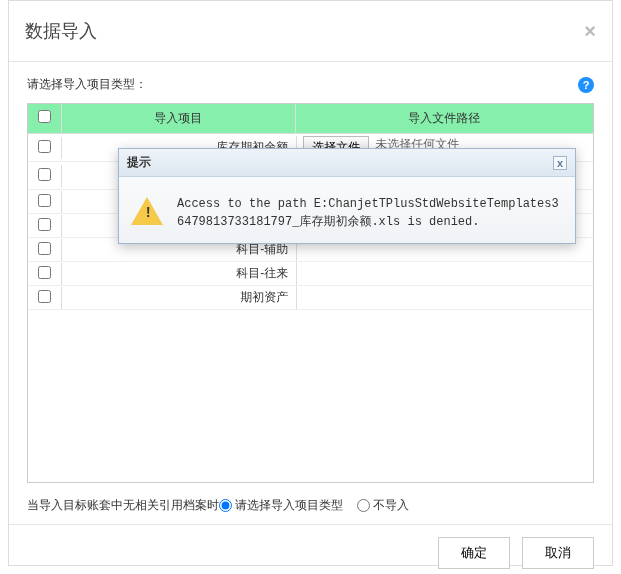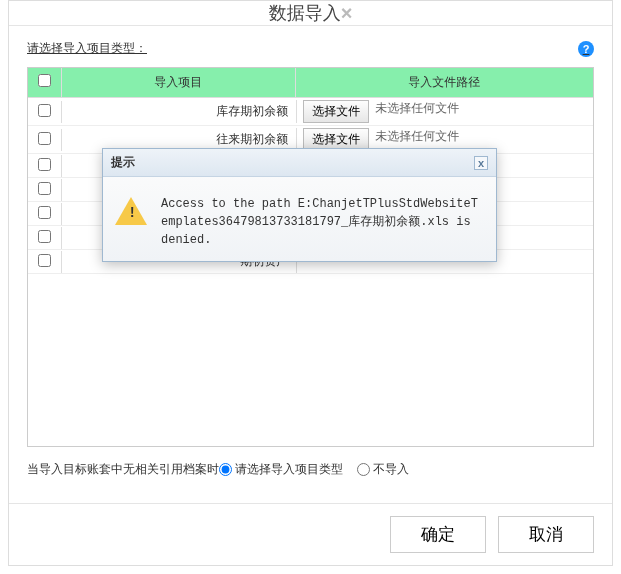--- a/index.html
+++ b/index.html
@@ -1,42 +1,42 @@
 <!DOCTYPE html>
 <html><head>
 <meta charset="utf-8">
 <style>
 * { box-sizing: border-box; margin: 0; padding: 0; }
 body { font-family: "Microsoft YaHei", Arial, sans-serif; font-size: 12px; color: #333; background: #fff; width: 621px; height: 574px; position: relative; overflow: hidden; }
 .modal { position: absolute; top: 0; left: 8px; right: 8px; bottom: 8px; background: #fff; border: 1px solid #ddd; display: flex; flex-direction: column; }
-.modal-header { padding: 0 16px; border-bottom: 1px solid #e5e5e5; display: flex; justify-content: center; align-items: center; }
+.modal-header { padding: 18px 16px; border-bottom: 1px solid #e5e5e5; display: flex; justify-content: space-between; align-items: center; }
 .modal-title { font-size: 18px; font-weight: normal; color: #444; }
 .close-x { font-size: 20px; color: #bbb; cursor: pointer; font-weight: bold; }
 .modal-body { padding: 14px 18px 10px 18px; flex: 1; display: flex; flex-direction: column; }
-.type-row { display: flex; align-items: center; gap: 6px; margin-bottom: 10px; text-decoration: underline; }
+.type-row { display: flex; align-items: center; gap: 6px; margin-bottom: 10px; }
 .type-label { margin-right: 8px; }
 .radio-group { display: flex; gap: 14px; }
 .radio-item { display: flex; align-items: center; gap: 3px; }
 .radio-item input { margin: 0; }
 .help-icon { width: 16px; height: 16px; border-radius: 50%; background: #1e90ff; color: #fff; font-size: 11px; text-align: center; line-height: 16px; font-weight: bold; margin-left: auto; }
 .grid { border: 1px solid #ccc; flex: 0 0 auto; height: 380px; overflow: hidden; background: #fff; }
 .grid-header { display: flex; background: #86efac; border-bottom: 1px solid #ddd; }
 .col-check { width: 34px; border-right: 1px solid #ddd; text-align: center; padding: 6px 0; }
 .col-item { flex: 1; border-right: 1px solid #ddd; padding: 6px 8px; text-align: center; }
 .col-path { flex: 1.3; padding: 6px 8px; text-align: center; }
 .grid-row { display: flex; border-bottom: 1px solid #eee; align-items: center; min-height: 24px; }
 .grid-row .col-check { padding: 3px 0; }
 .grid-row .col-item { text-align: right; padding: 3px 8px; }
 .grid-row .col-path { padding: 2px 6px; display: flex; gap: 6px; }
 .file-btn { background: linear-gradient(#fdfdfd,#e6e6e6); border: 1px solid #bbb; padding: 2px 8px; font-size: 12px; cursor: pointer; }
 .file-status { color: #666; }
 .bottom-opts { margin-top: 14px; display: flex; align-items: center; }
 .modal-footer { border-top: 1px solid #e5e5e5; padding: 12px 18px; display: flex; justify-content: flex-end; gap: 12px; }
-.btn { background: #fff; border: 1px solid #ccc; padding: 6px 30px; font-size: 17px; cursor: pointer; }
-.alert { position: absolute; left: 102px; top: 148px; width: 395px; background: linear-gradient(#fdfdfd,#f0f3f6); border: 1px solid #9fb8d0; box-shadow: 0 3px 12px rgba(0,0,0,0.25); }
+.btn { background: #fff; border: 1px solid #ccc; padding: 6px 22px; font-size: 13px; cursor: pointer; }
+.alert { position: absolute; left: 118px; top: 148px; width: 458px; background: linear-gradient(#fdfdfd,#f0f3f6); border: 1px solid #9fb8d0; box-shadow: 0 3px 12px rgba(0,0,0,0.25); }
 .alert-header { background: linear-gradient(#eef3f8,#dde7f1); border-bottom: 1px solid #c5d4e3; padding: 5px 8px; display: flex; justify-content: space-between; align-items: center; font-weight: bold; color: #333; }
 .alert-close { width: 14px; height: 14px; text-align: center; line-height: 12px; border: 1px solid #9fb8d0; font-size: 11px; color: #5a7a9a; cursor: pointer; background: #f5f8fb; }
 .alert-body { padding: 18px 12px 12px 12px; display: flex; gap: 14px; font-family: "SimSun","Courier New",monospace; font-size: 12px; }
 .warn-icon { width: 0; height: 0; border-left: 16px solid transparent; border-right: 16px solid transparent; border-bottom: 28px solid #f7c948; position: relative; margin-top: 2px; }
 .warn-icon::after { content: "!"; position: absolute; left: -3px; top: 8px; font-weight: bold; color: #333; font-size: 14px; }
 .alert-msg { flex: 1; line-height: 1.5; word-break: break-all; }
 .alert-footer { text-align: center; padding: 8px 0 14px 0; }
 .alert-btn { background: #fff; border: 1px solid #9fb8d0; padding: 4px 16px; cursor: pointer; font-family: inherit; }
 </style>
 </head>

